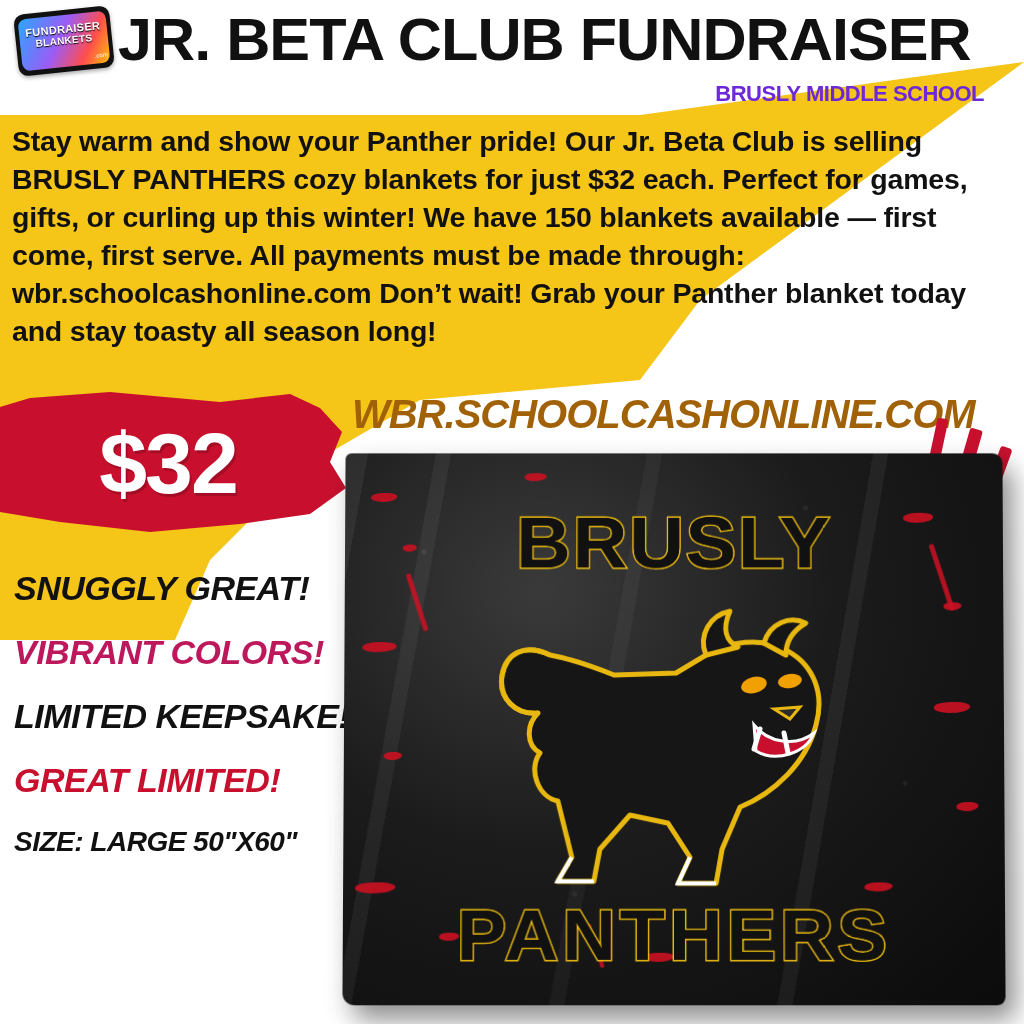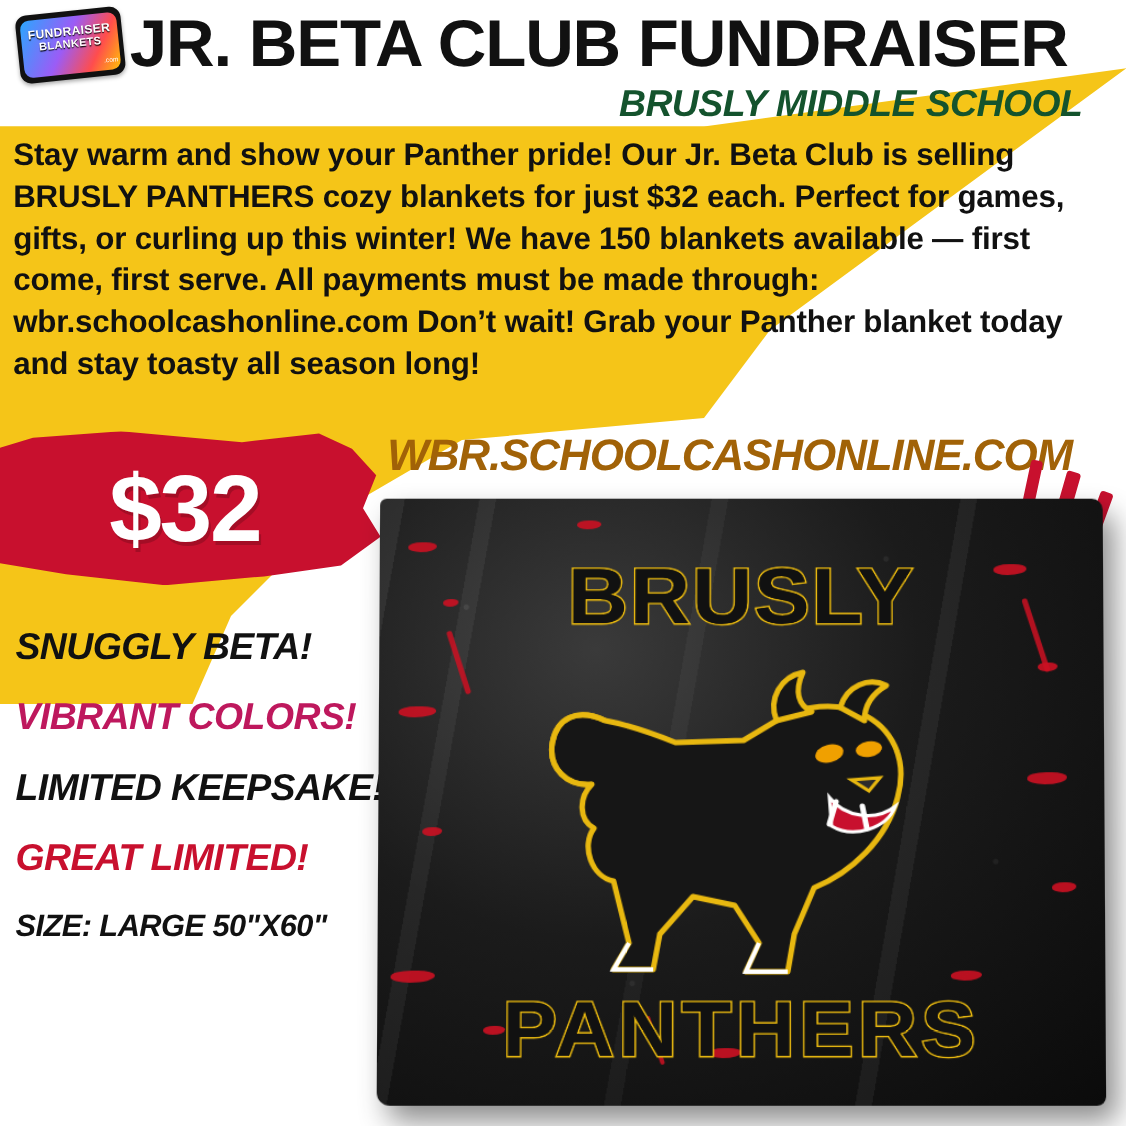--- a/index.html
+++ b/index.html
@@ -88,27 +88,26 @@
     letter-spacing: -1px;
     color: #111;
     font-family: "Liberation Sans", sans-serif;
     transform: scaleX(1.02);
     transform-origin: left center;
     white-space: nowrap;
   }
   .subtitle {
     position: absolute;
     right: 40px; top: 76px;
-    font-size: 34px;
+    font-size: 22px;
     line-height: 36px;
     font-weight: 800;
-    color: #14532d;
+    color: #6d28d9;
     letter-spacing: -0.5px;
     font-family: "Liberation Sans", sans-serif;
-    font-style: italic;
     white-space: nowrap;
   }
 
   
   .body-copy {
     position: absolute;
     left: 12px; top: 122px;
     width: 1000px;
     font-size: 28.5px;
     line-height: 38px;
@@ -288,21 +287,21 @@
   <div class="subtitle">BRUSLY MIDDLE SCHOOL</div>
 
   <div class="body-copy">Stay warm and show your Panther pride! Our Jr. Beta Club is selling BRUSLY PANTHERS cozy blankets for just $32 each. Perfect for games, gifts, or curling up this winter! We have 150 blankets available — first come, first serve. All payments must be made through: wbr.schoolcashonline.com Don’t wait! Grab your Panther blanket today and stay toasty all season long!</div>
 
   <div class="price-brush"></div>
   <div class="price-text">$32</div>
 
   <div class="url-headline">WBR.SCHOOLCASHONLINE.COM</div>
 
   <div class="features">
-    <div class="feature" style="color:#111111">SNUGGLY BETA!</div>
+    <div class="feature" style="color:#111111">SNUGGLY GREAT!</div>
     <div class="feature" style="color:#be185d">VIBRANT COLORS!</div>
     <div class="feature" style="color:#111111">LIMITED KEEPSAKE!</div>
     <div class="feature" style="color:#c8102e">GREAT LIMITED!</div>
     <div class="feature size" style="color:#111111">SIZE: LARGE 50"X60"</div>
   </div>
 
   <div class="mark m1"></div>
   <div class="mark m2"></div>
   <div class="mark m3"></div>
 

